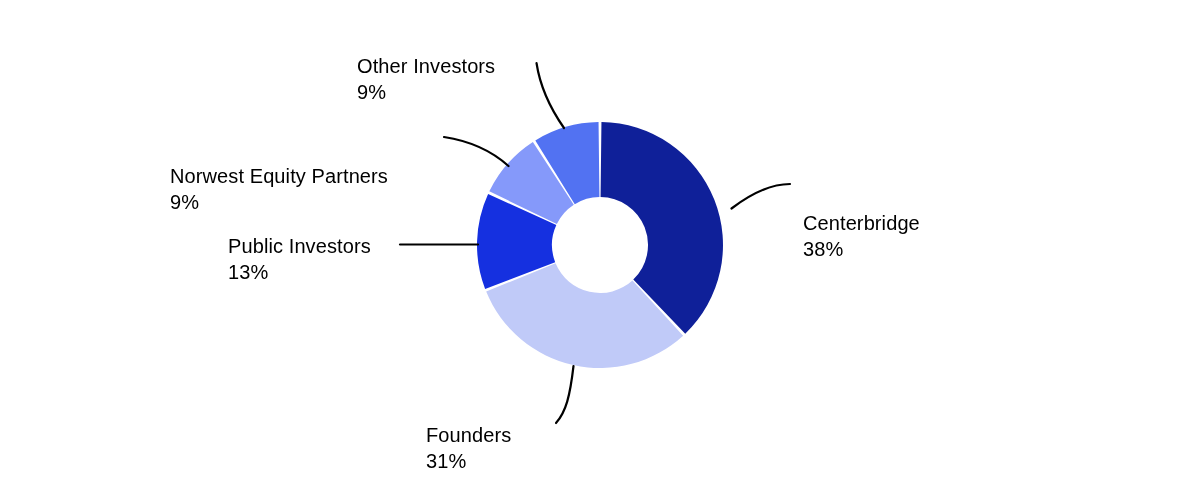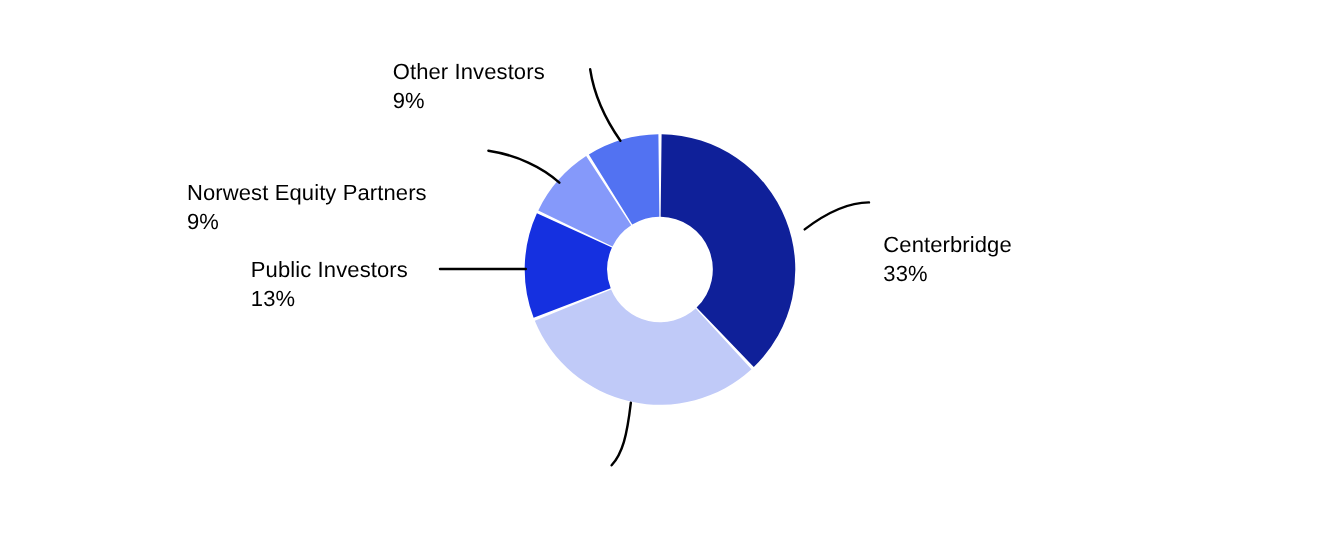--- a/index.html
+++ b/index.html
@@ -77,23 +77,27 @@
       <path d="M 790 184 C 768 184 748 196 731.5 208.5"></path>
       <path d="M 556 423 C 566 412 570 396 573.5 366"></path>
       <path d="M 400 244.5 L 478 244.5"></path>
       <path d="M 444 137 C 470 141 493 152 508.5 166"></path>
       <path d="M 536.5 63 C 540 86 550 108 564 128"></path>
     </g>
   </svg>
 
   <div class="label-block label-right" style="left:803px; top:174px;">
     <span class="lbl-name">Centerbridge</span>
-    <span class="lbl-value">33%</span>
+    <span class="lbl-value">38%</span>
   </div>
 
+  <div class="label-block label-left" style="left:426px; top:422px;">
+    <span class="lbl-name">Founders</span>
+    <span class="lbl-value">31%</span>
+  </div>
 
   <div class="label-block label-left" style="left:228px; top:233px;">
     <span class="lbl-name">Public Investors</span>
     <span class="lbl-value">13%</span>
   </div>
 
   <div class="label-block label-left" style="left:170px; top:129px;margin-top:34px;">
     <span class="lbl-name">Norwest Equity Partners</span>
     <span class="lbl-value">9%</span>
   </div>

